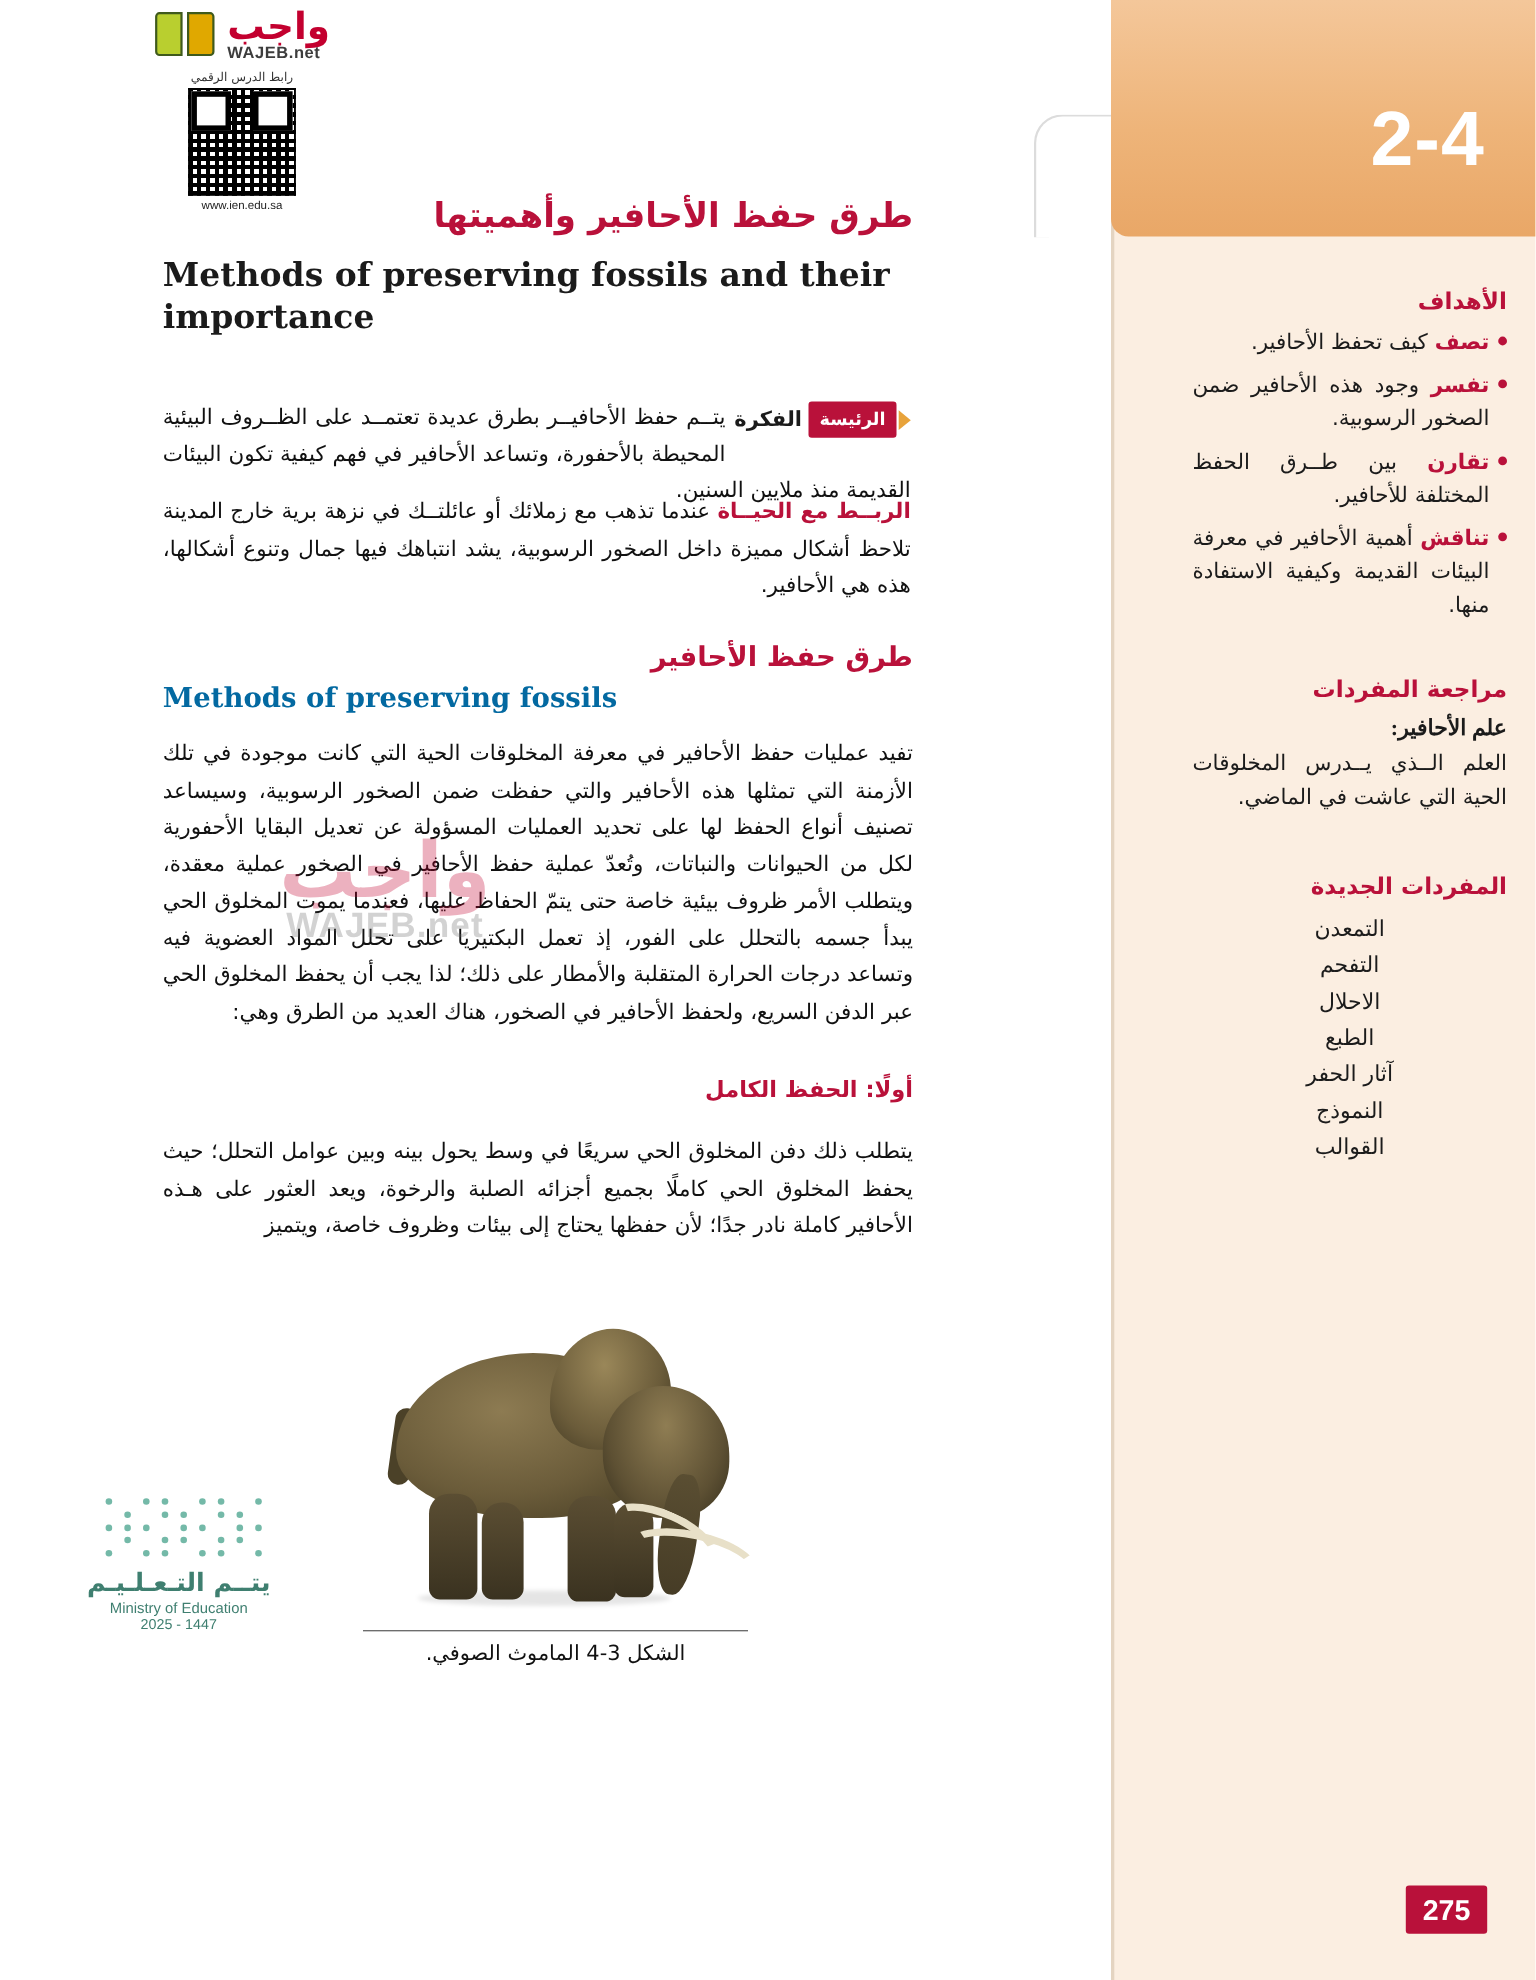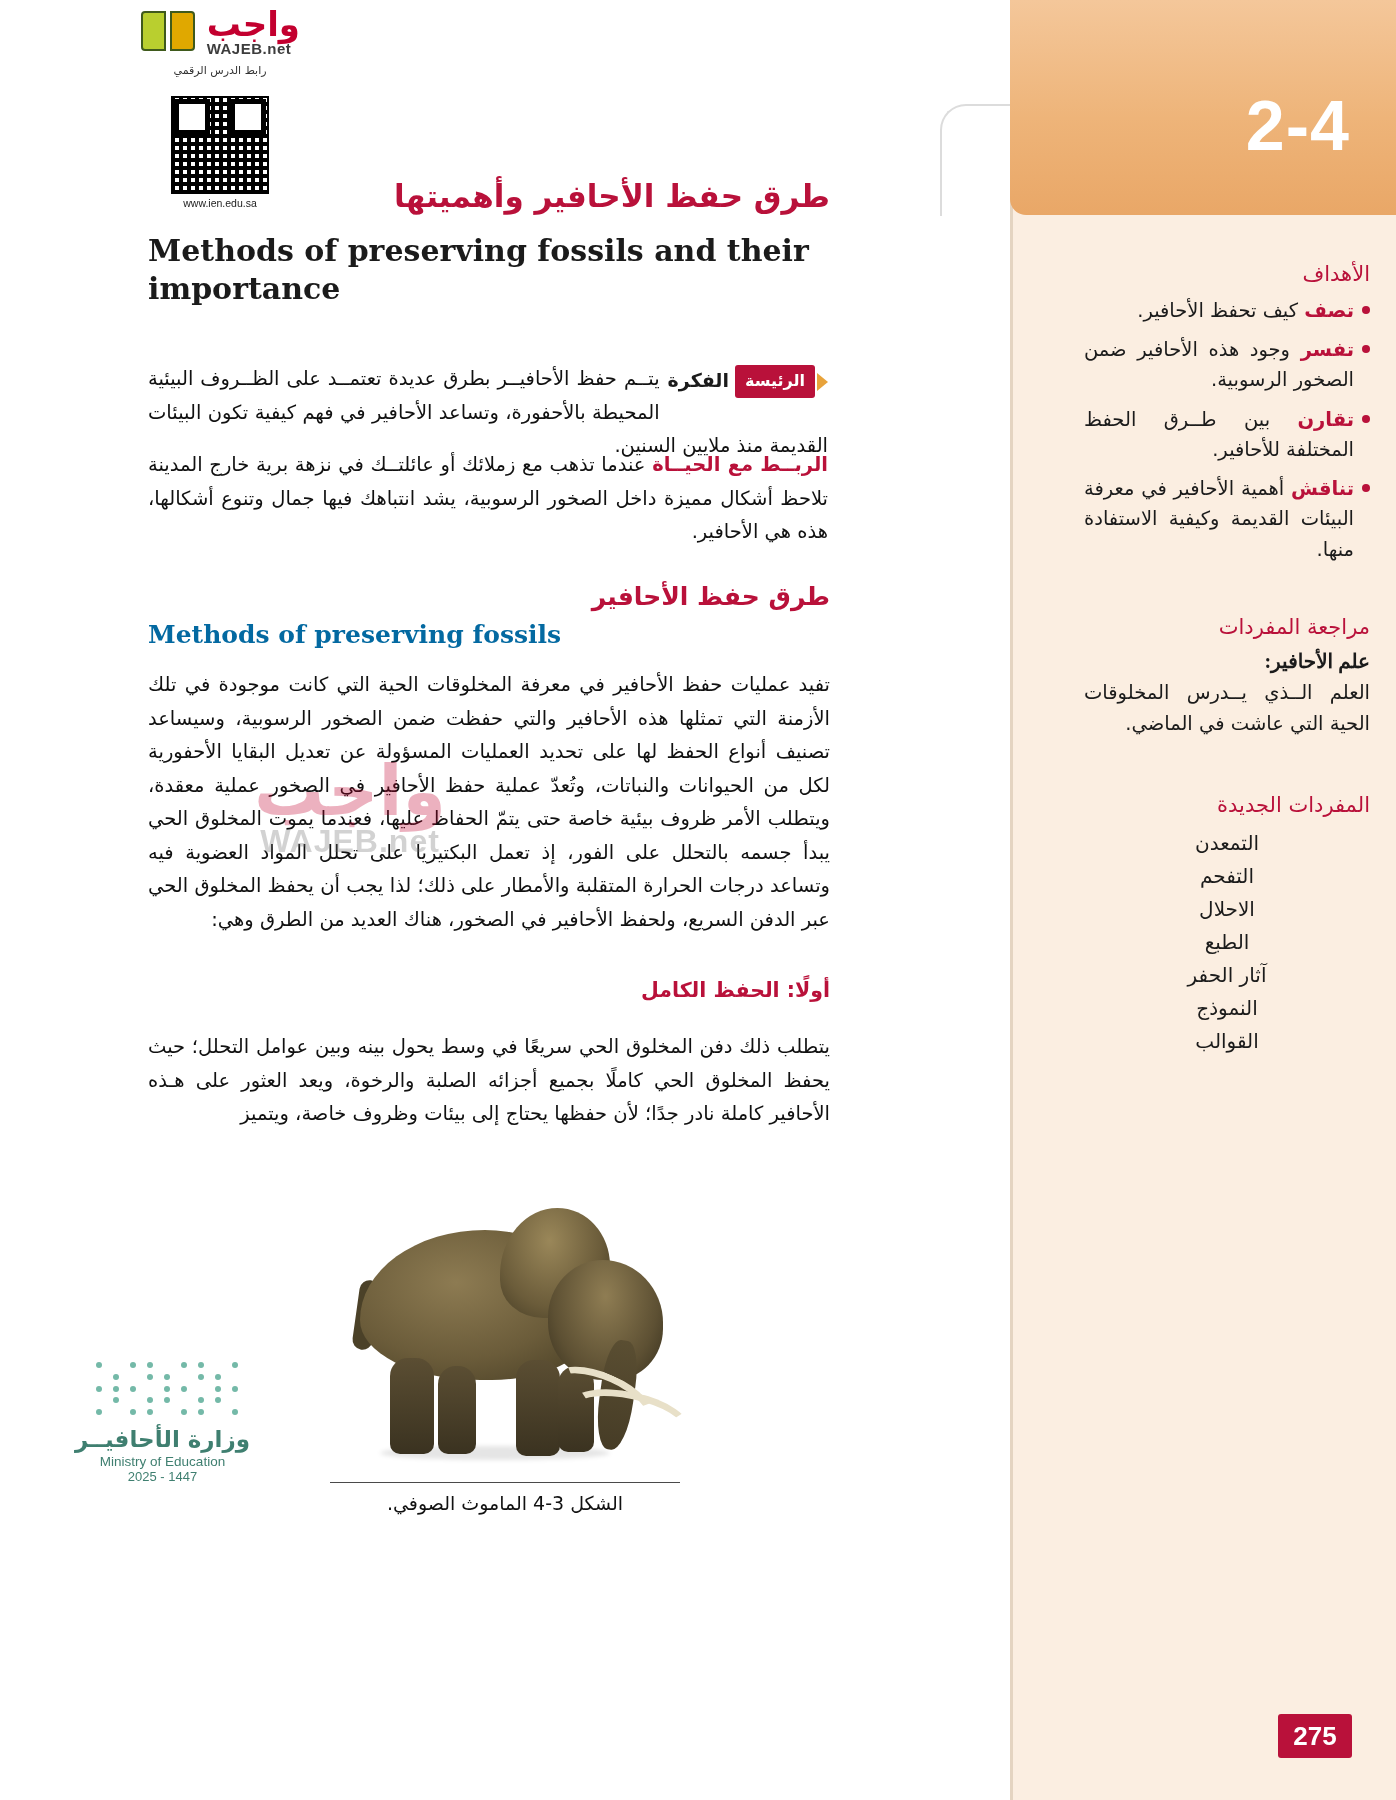--- a/index.html
+++ b/index.html
@@ -102,21 +102,21 @@
     position: absolute;
     top: 0;
     right: 0;
     width: 330px;
     padding: 0 26px 0 18px;
     box-sizing: border-box;
     text-align: right;
   }
   .sb-head {
     color: #b9113a;
-    font-weight: normal;
+    font-weight: bold;
     font-size: 21px;
     margin-top: 26px;
     margin-bottom: 10px;
     font-family: "DejaVu Sans", sans-serif;
   }
   .sb-list { list-style: none; margin: 0; padding: 0; }
   .sb-list li {
     position: relative;
     font-size: 19.5px;
     line-height: 1.55;
@@ -211,21 +211,21 @@
   #qr-block {
     position: absolute;
     top: 64px;
     left: 160px;
     width: 120px;
     text-align: center;
   }
   #qr-block .qr-cap {
     font-size: 11px;
     color: #333;
-    margin-bottom: 19px;
+    margin-bottom: 3px;
     font-family: "DejaVu Sans", sans-serif;
   }
   #qr-code {
     width: 98px;
     height: 98px;
     margin: 0 auto;
     background:
       repeating-linear-gradient(90deg, #000 0 4px, #fff 4px 8px),
       repeating-linear-gradient(0deg, #000 0 4px, #fff 4px 8px);
     background-blend-mode: multiply;
@@ -688,16 +688,16 @@
       <i></i>
       <i style="visibility: hidden;"></i>
       <i></i>
       <i></i>
       <i style="visibility: hidden;"></i>
       <i></i>
       <i></i>
       <i style="visibility: hidden;"></i>
       <i></i>
     </div>
-  <div id="moe-ar">وزارة الأحافيــر</div>
+  <div id="moe-ar">يتــم التـعـلـيـم</div>
   <div id="moe-en">Ministry of Education</div>
   <div id="moe-year">2025 - 1447</div>
 </div>
 
 </body></html>

